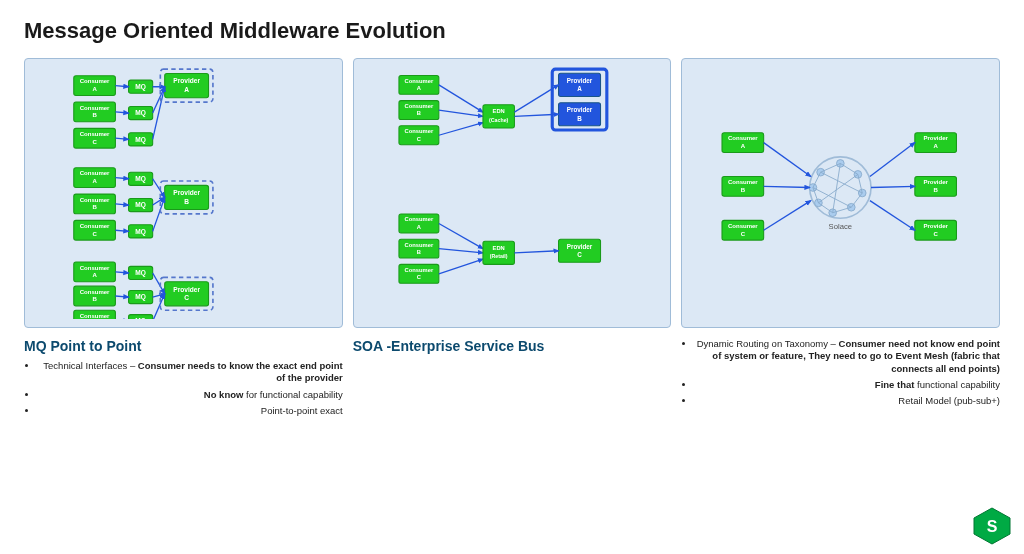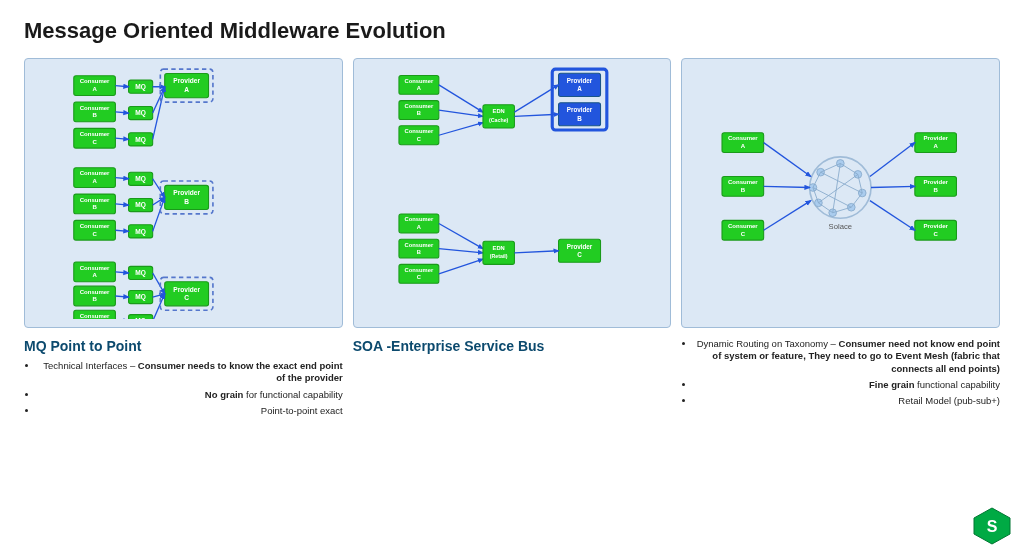--- a/index.html
+++ b/index.html
@@ -343,33 +343,33 @@
       </svg>
     </div>
   </div>
 
   <div class="labels-row">
 
     <div class="label-section">
       <div class="label-title">MQ Point to Point</div>
       <ul class="label-bullets">
         <li>Technical Interfaces – <strong>Consumer needs to know the exact end point of the provider</strong></li>
-        <li><strong>No grain</strong> for functional capability</li>
+        <li><strong>No know</strong> for functional capability</li>
         <li>Point-to-point exact</li>
       </ul>
     </div>
 
     <div class="label-section">
       <div class="label-title">SOA -Enterprise Service Bus</div>
     </div>
 
     <div class="label-section">
       <ul class="label-bullets">
         <li>Dynamic Routing on Taxonomy – <strong>Consumer need not know end point of system or feature, They need to go to Event Mesh (fabric that connects all end points)</strong></li>
-        <li><strong>Fine grain</strong> functional capability</li>
+        <li><strong>Fine that</strong> functional capability</li>
         <li>Retail Model (pub-sub+)</li>
       </ul>
     </div>
   </div>
 
   <div class="solace-logo">
     <svg viewBox="0 0 40 40" width="40" height="40">
       <polygon points="20,2 38,12 38,28 20,38 2,28 2,12" fill="#00aa44" stroke="#007733" stroke-width="1"></polygon>
       <text x="20" y="26" text-anchor="middle" fill="white" font-size="16" font-weight="bold">S</text>
     </svg>

